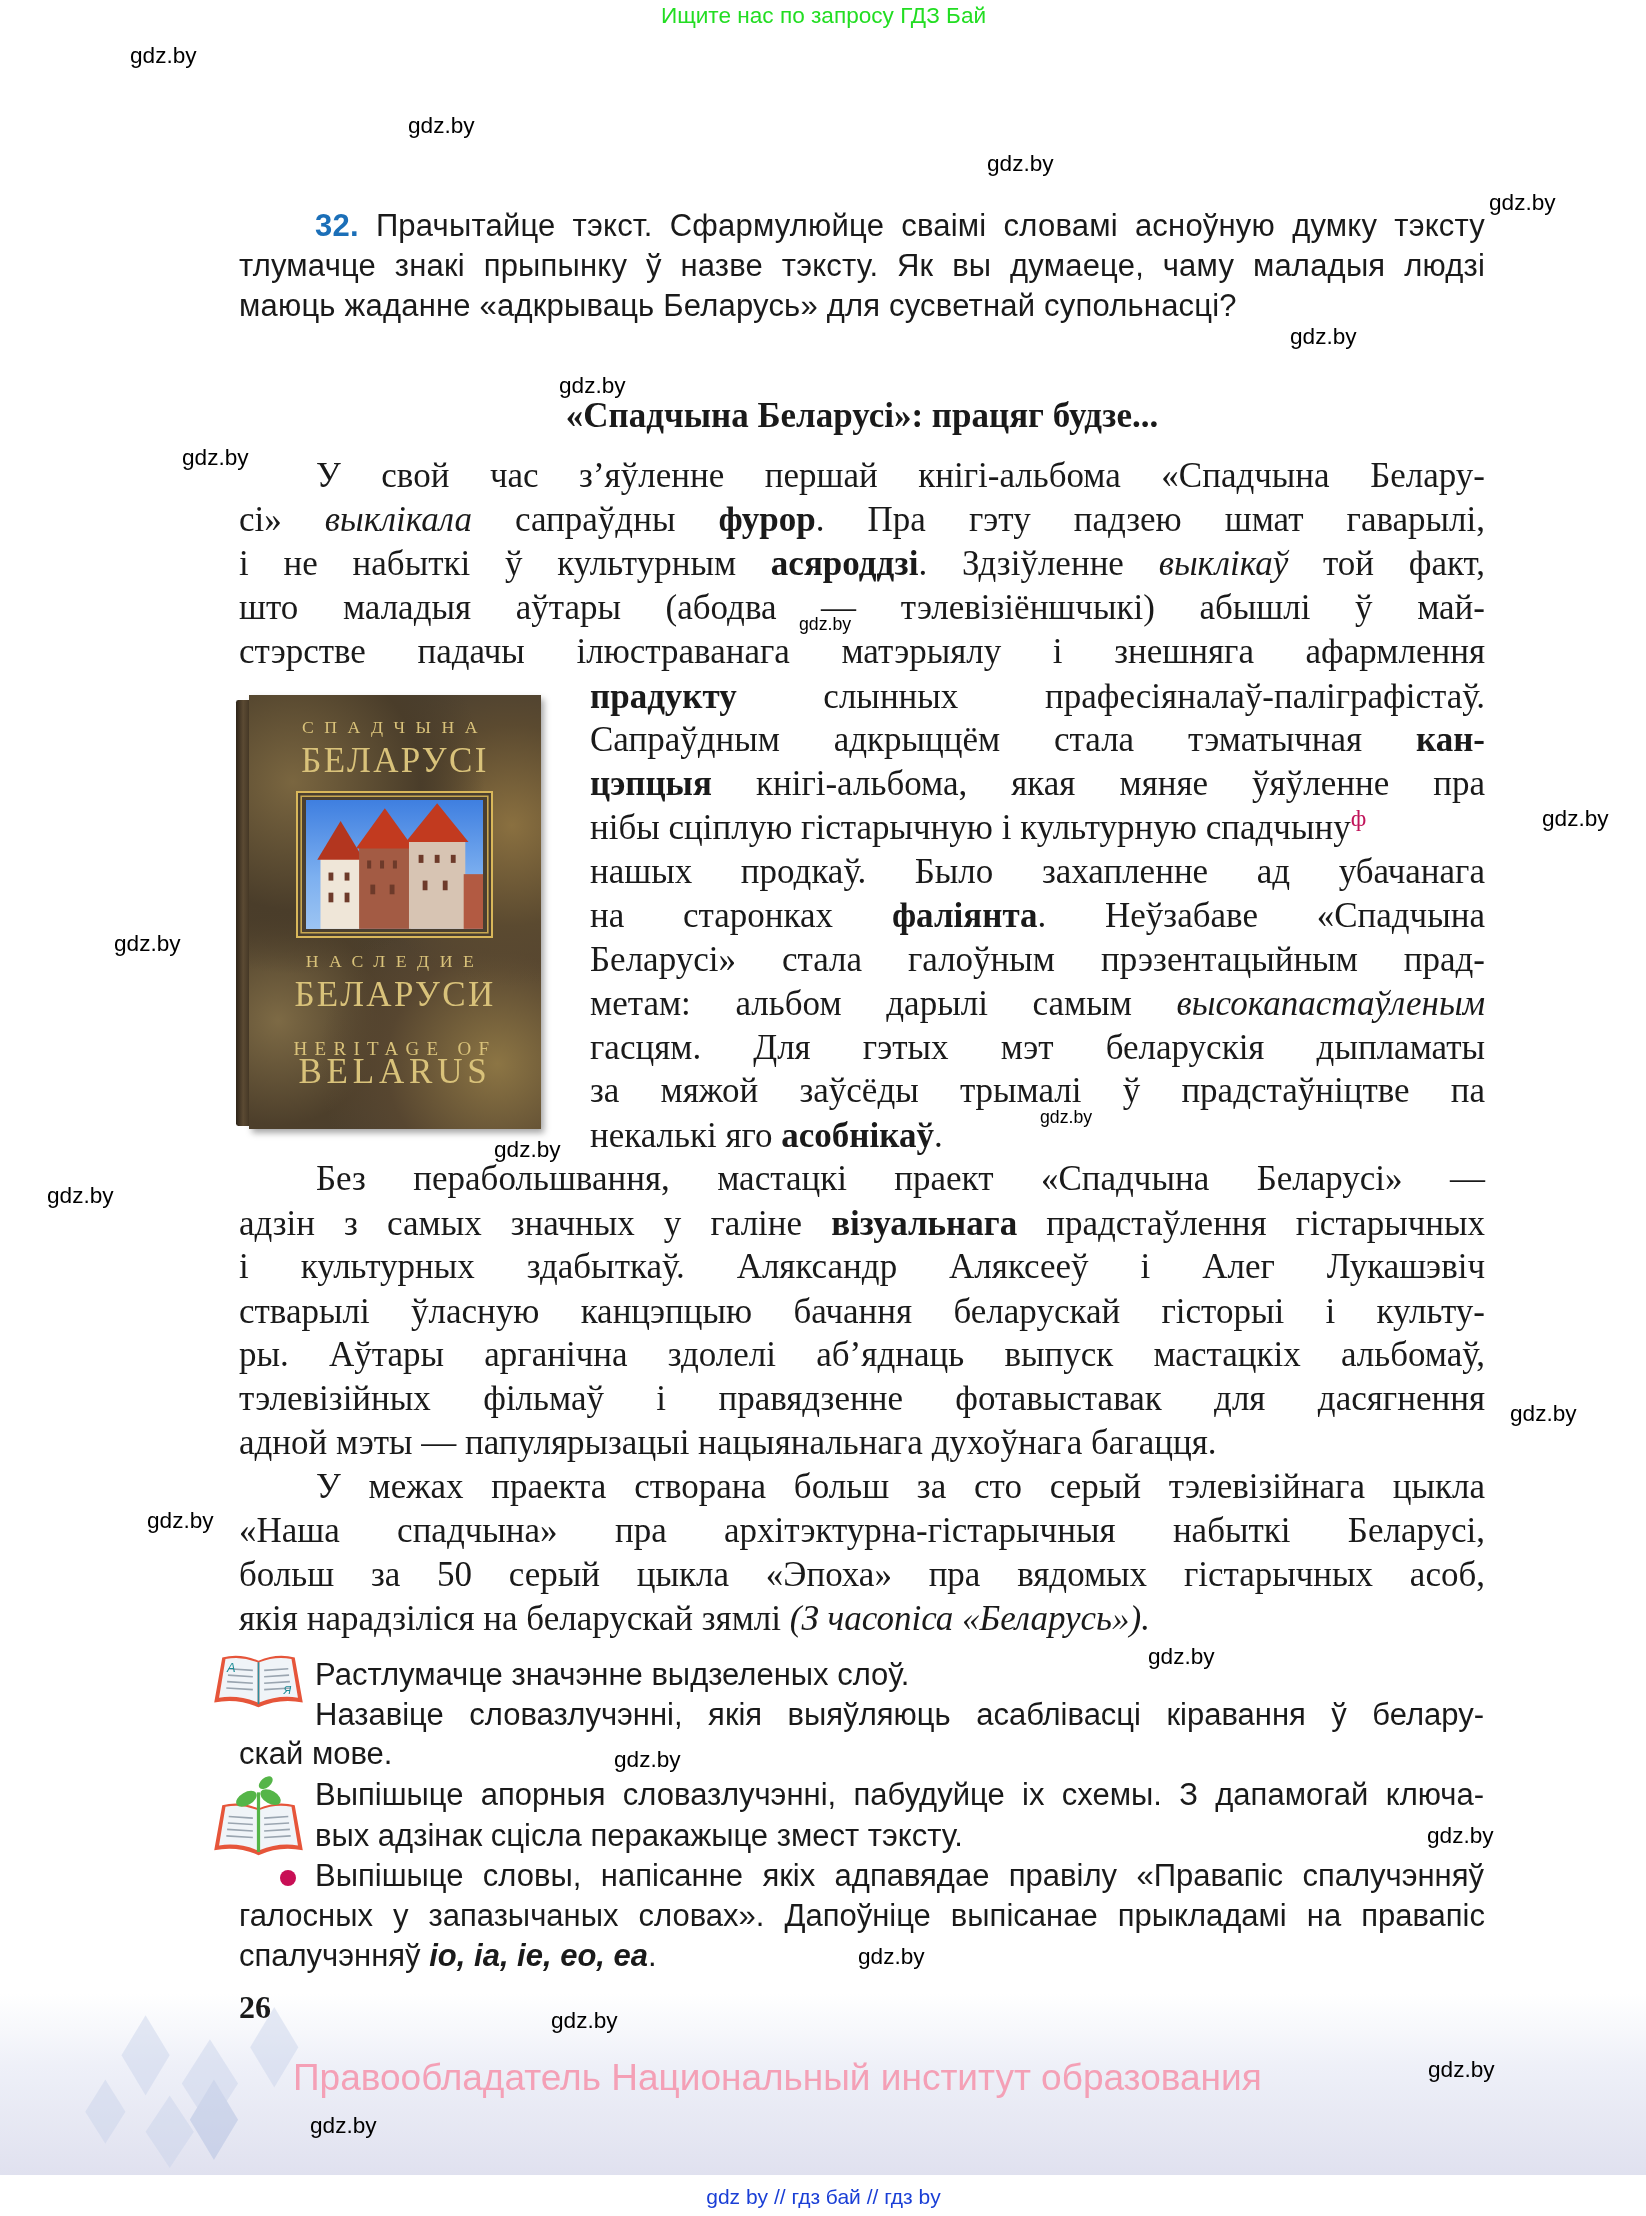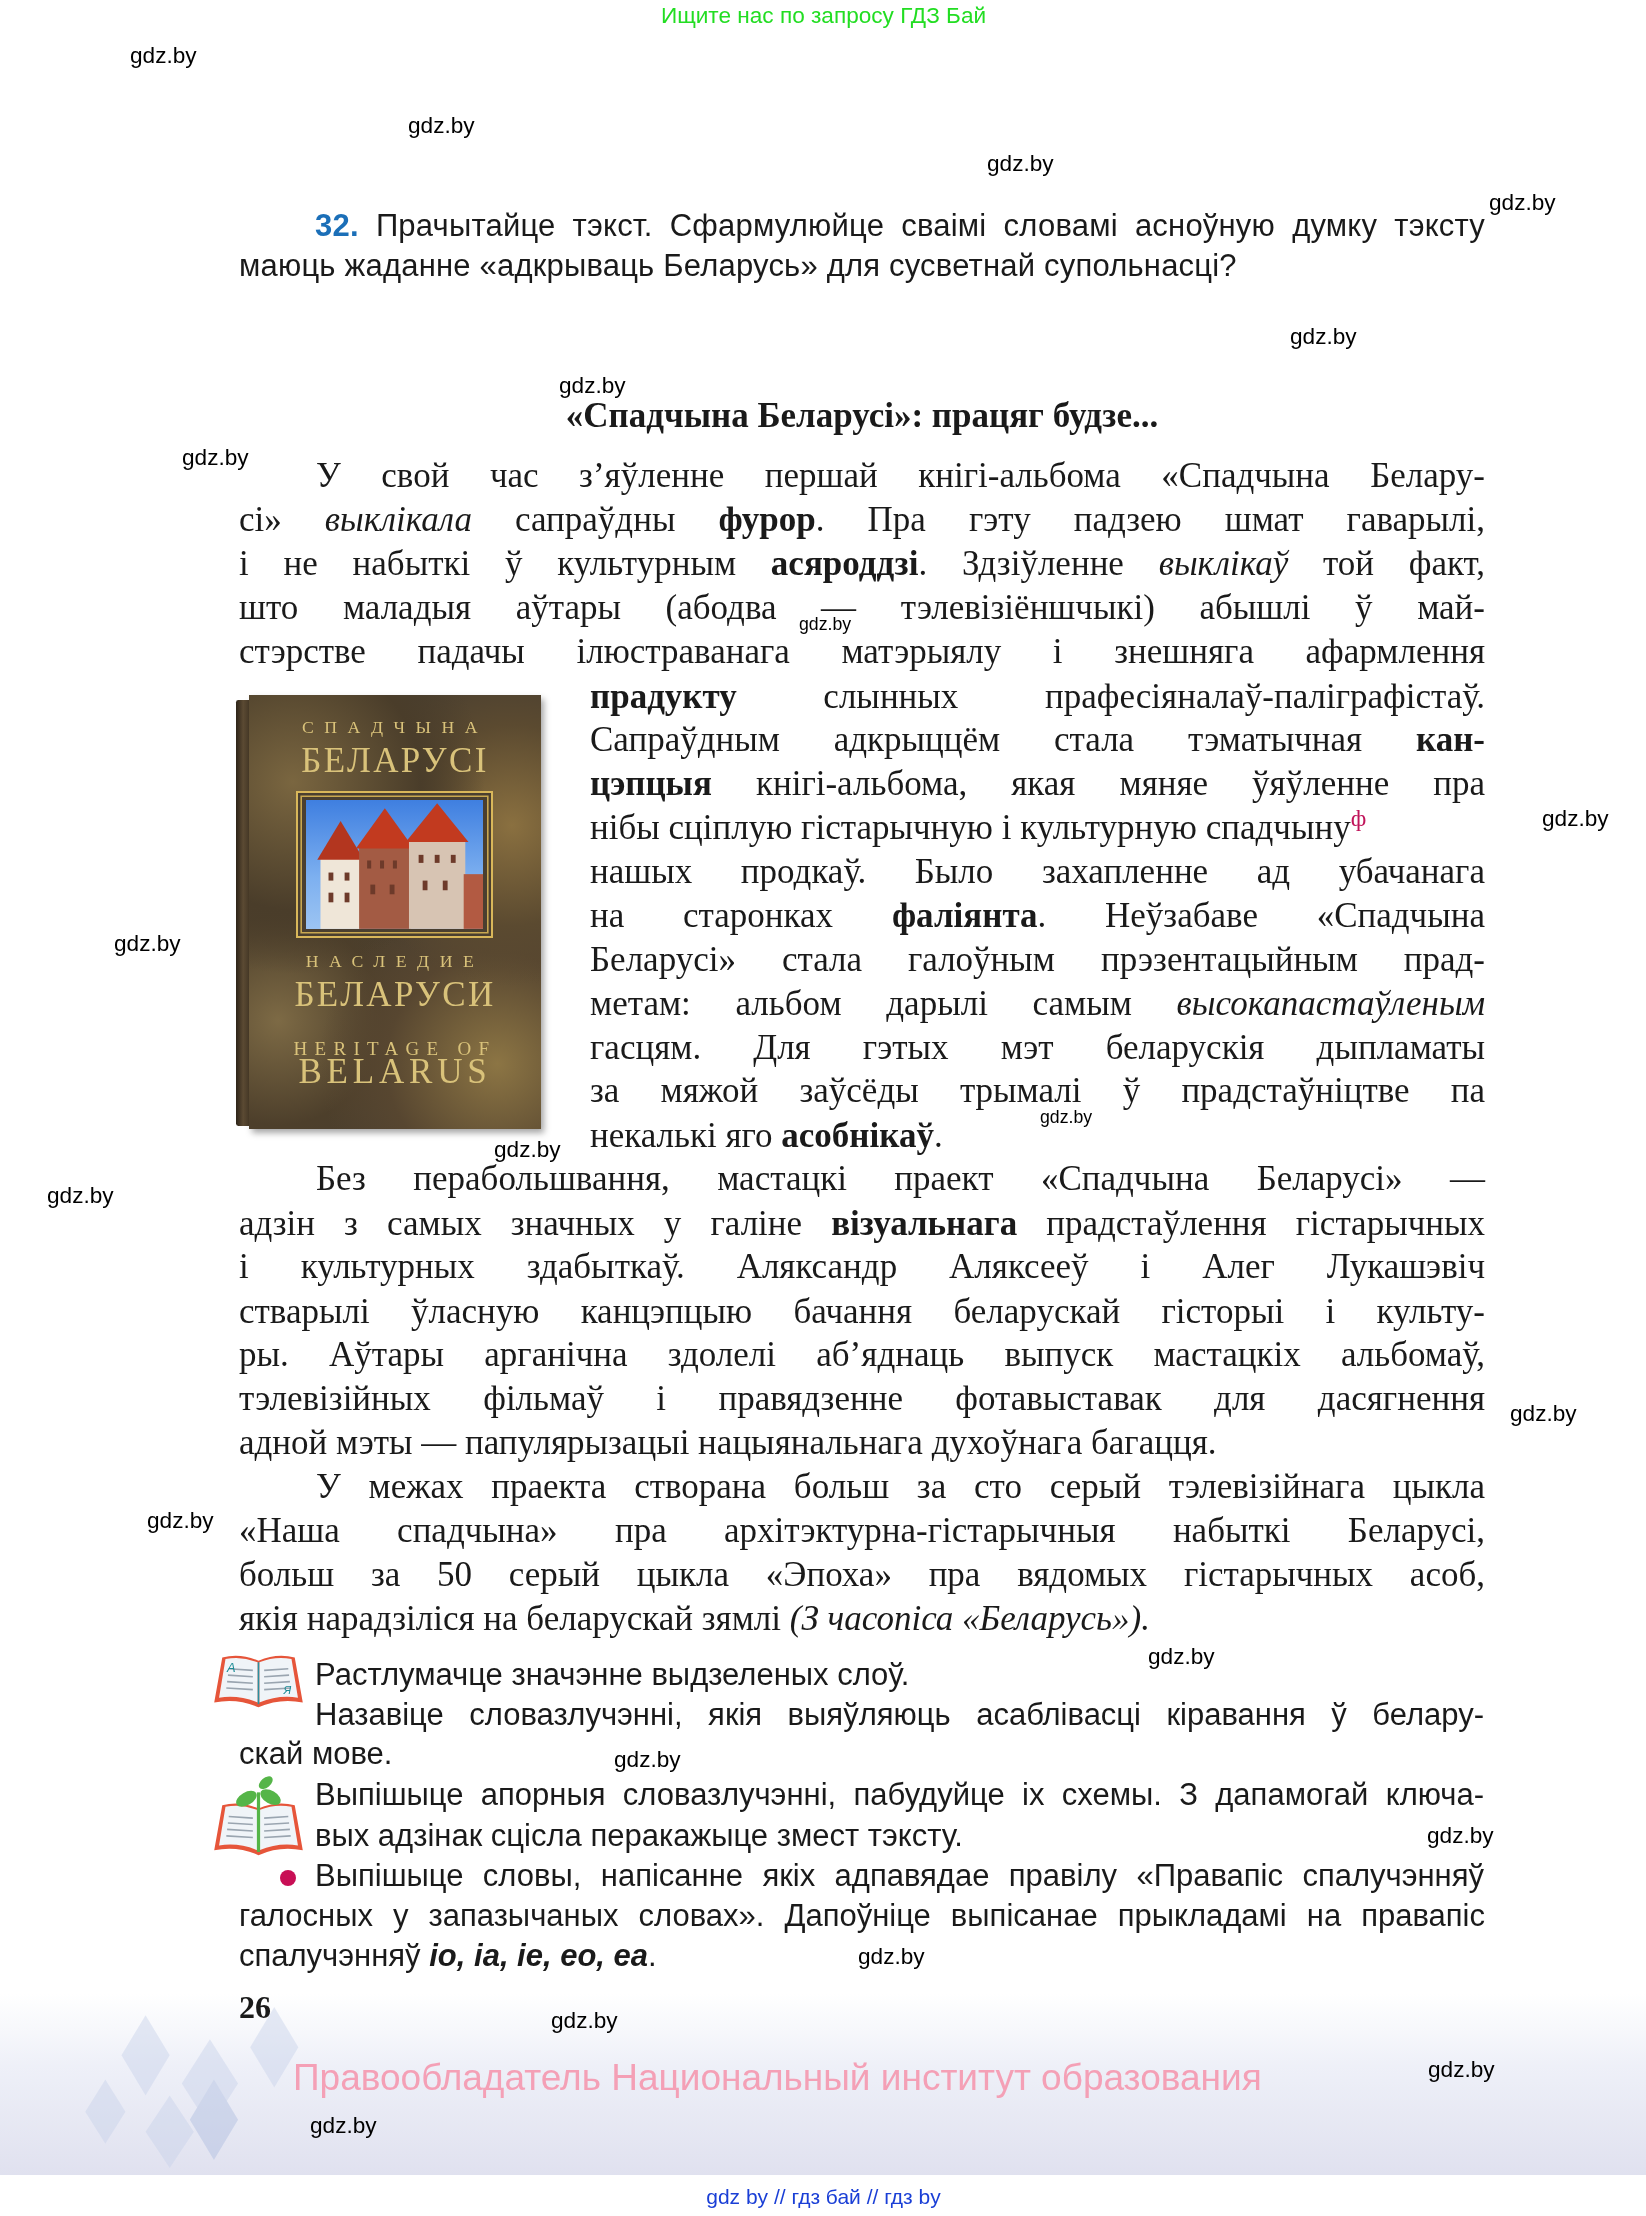--- a/index.html
+++ b/index.html
@@ -59,20 +59,21 @@
 <span class="wm" style="left:47px;top:1185px">gdz.by</span>
 <span class="wm" style="left:1510px;top:1403px">gdz.by</span>
 <span class="wm" style="left:147px;top:1510px">gdz.by</span>
 <span class="wm" style="left:1148px;top:1646px">gdz.by</span>
 <span class="wm" style="left:614px;top:1749px">gdz.by</span>
 <span class="wm" style="left:1427px;top:1825px">gdz.by</span>
 <span class="wm" style="left:858px;top:1946px">gdz.by</span>
 
 <div class="task">
   <span class="line" style="padding-left:76px"><span class="num">32.</span> <span>Прачытайце тэкст. Сфармулюйце сваімі словамі асноўную думку тэксту</span></span>
+  <span class="line">тлумачце знакі прыпынку ў назве тэксту. Як вы думаеце, чаму маладыя людзі</span>
   <span class="line last">маюць жаданне «адкрываць Беларусь» для сусветнай супольнасці?</span>
 </div>
 
 <div class="title">«Спадчына Беларусі»: працяг будзе...</div>
 
 <div class="body">
 
   <div class="bl" style="left:316px;top:454px;width:1169px">У свой час з’яўленне першай кнігі-альбома «Спадчына Белару-</div>
   <div class="bl" style="left:239px;top:498px;width:1246px"><span>сі»</span> <i>выклікала</i> <span>сапраўдны</span> <b>фурор</b><span>. Пра гэту падзею шмат гаварылі,</span></div>
   <div class="bl" style="left:239px;top:542px;width:1246px"><span>і не набыткі ў культурным</span> <b>асяроддзі</b><span>. Здзіўленне</span> <i>выклікаў</i> <span>той факт,</span></div>

